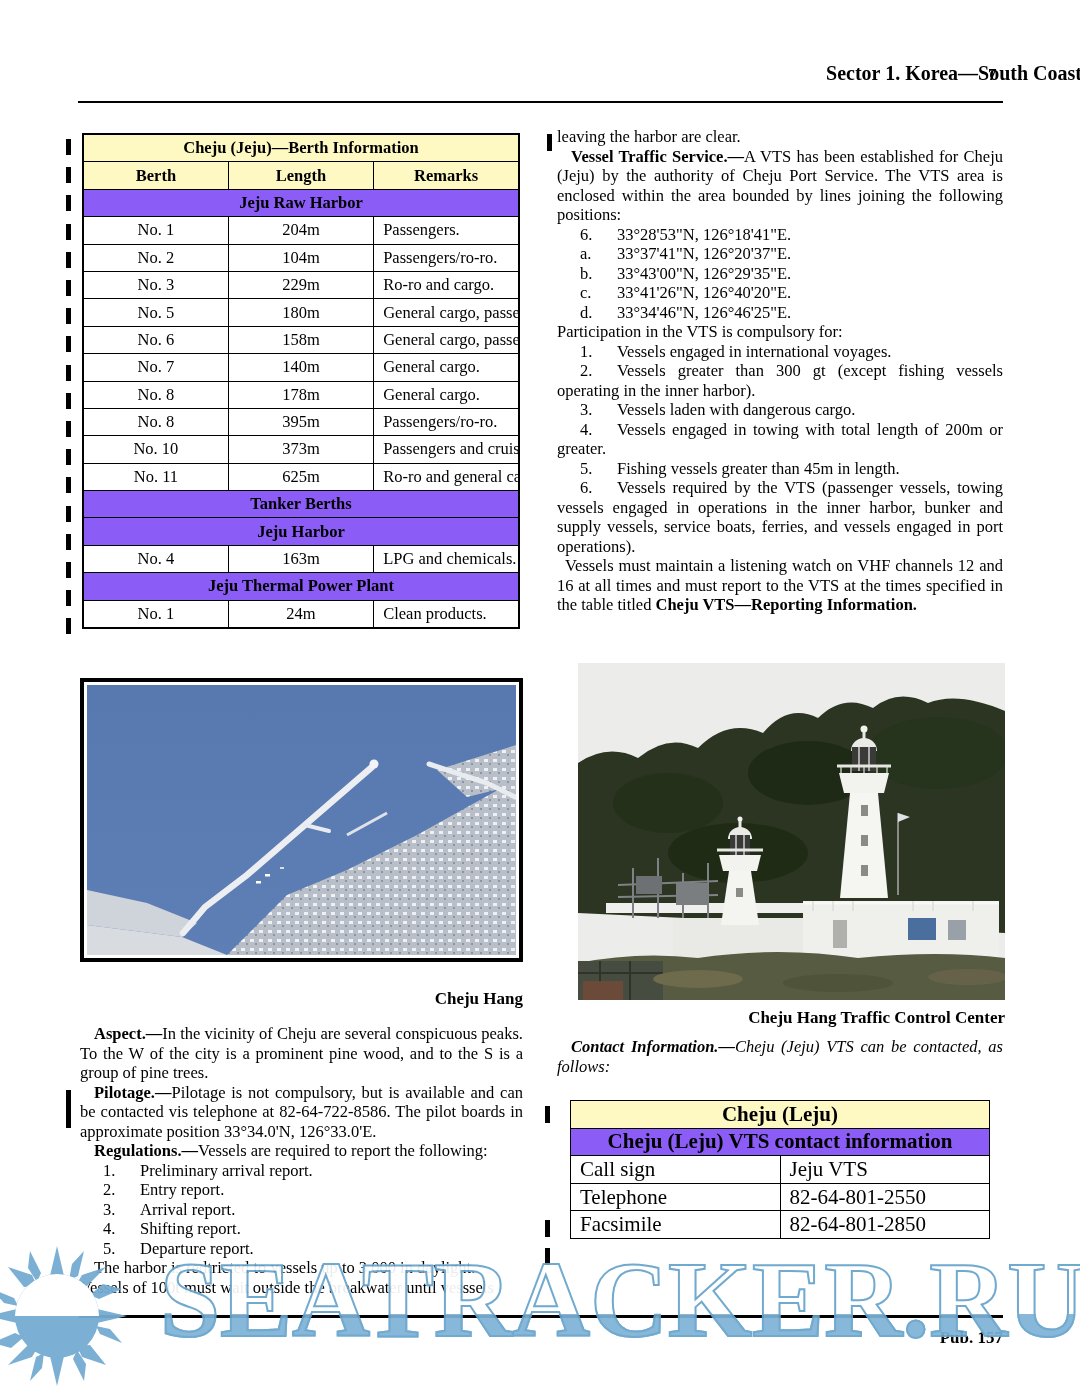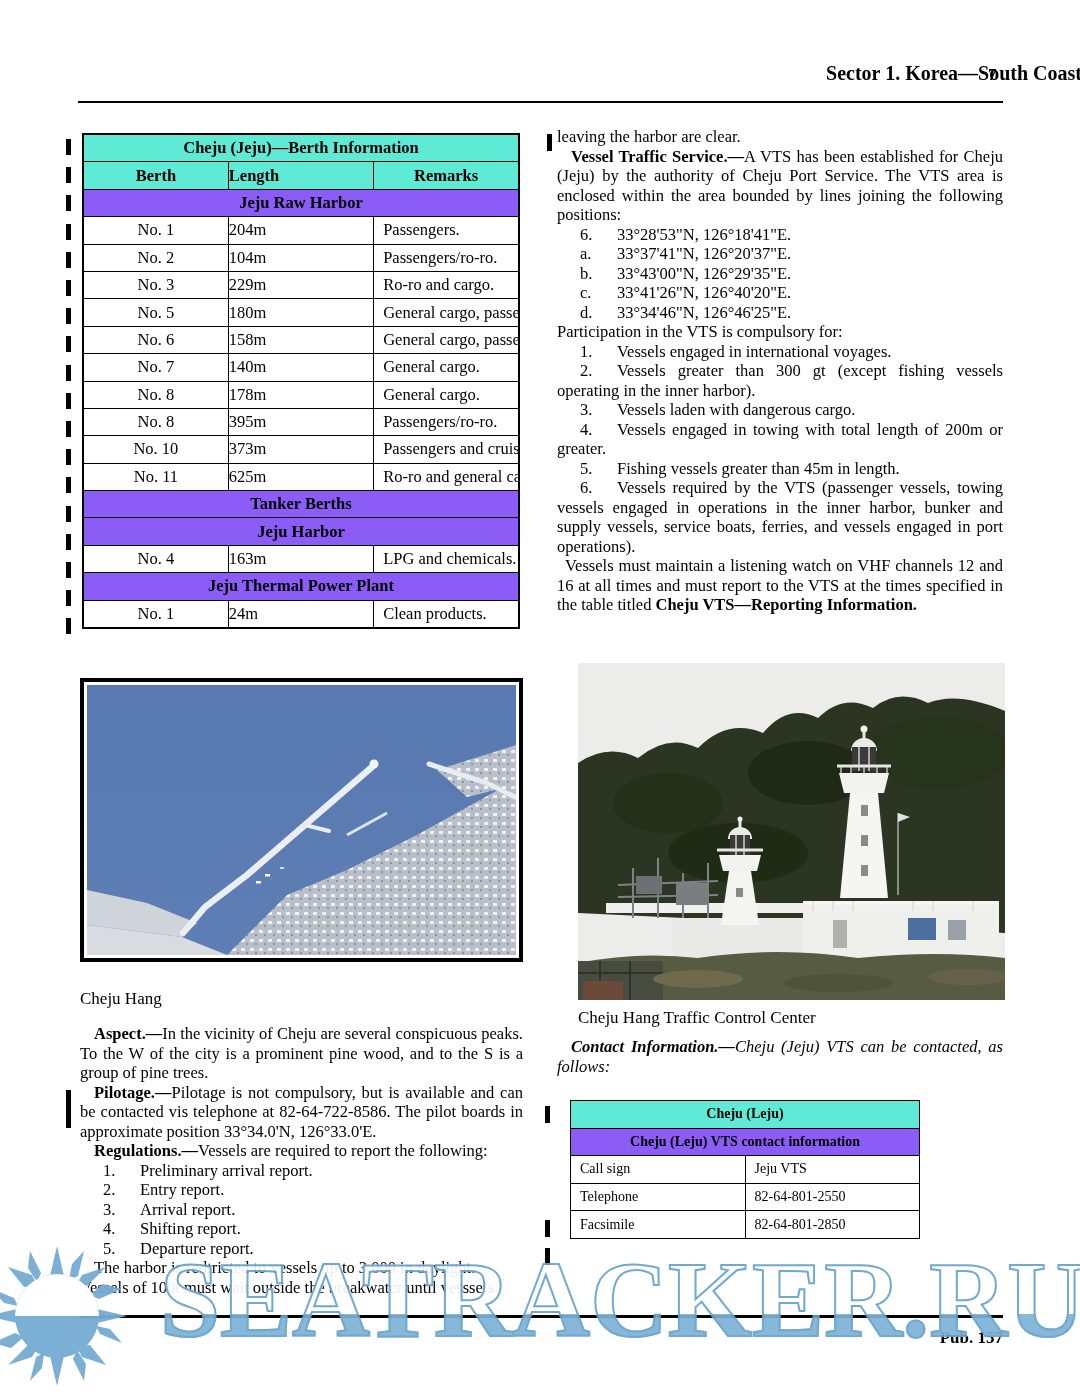--- a/index.html
+++ b/index.html
@@ -18,43 +18,43 @@
   
   .cbars { position:absolute; left:66px; top:139px; width:5px; height:503px;
            background:repeating-linear-gradient(180deg,#000 0 16px,transparent 16px 28.2px); }
   .cbar  { position:absolute; width:5px; background:#000; }
 
   
   .btable { position:absolute; left:82px; top:133px; border-collapse:collapse;
             border:2px solid #000; font-size:16.5px; table-layout:fixed; width:438px; }
   .btable td { border:1.2px solid #000; height:26.4px; padding:0 0 0 0; overflow:hidden; white-space:nowrap; }
   .btable .c1 { width:73px;  text-align:center; }
-  .btable .c2 { width:83px;  text-align:left; }
+  .btable .c2 { width:83px;  text-align:center; }
   .btable .c3 { width:282px; padding-left:9px; }
-  .green  { background:#5eead4; font-weight:bold; text-align:center; }
+  .green  { background:#fef9c3; font-weight:bold; text-align:center; }
   .yellow { background:#8b5cf6; font-weight:bold; text-align:center; }
 
   
   .col { position:absolute; font-size:16.5px; line-height:19.5px; text-align:justify; }
   .col p { margin:0; }
   .col p.ind { text-indent:14px; }
   .lead { font-weight:bold; }
   .item { text-indent:23px; margin:0; }
   .item .mk { display:inline-block; width:37px; text-indent:0; }
 
-  .caption { position:absolute; font-weight:normal; font-size:17px; text-align:left; }
+  .caption { position:absolute; font-weight:bold; font-size:17px; text-align:right; }
 
   
   .photo1 { position:absolute; left:80px; top:678px; width:429px; height:270px;
             border:4px solid #000; padding:3px; background:#fff; }
   .photo2 { position:absolute; left:578px; top:663px; width:427px; height:337px; }
 
   
   .vtable { position:absolute; left:570px; top:1100px; border-collapse:collapse;
-            border:1.5px solid #000; font-size:14px; table-layout:fixed; width:350px; }
+            border:1.5px solid #000; font-size:21px; table-layout:fixed; width:420px; }
   .vtable td { border:1.2px solid #000; height:26.6px; padding:0; white-space:nowrap; }
   .vtable .k { width:133px; padding-left:9px; }
   .vtable .v { width:287px; padding-left:9px; }
 
   
   .wm { position:absolute; left:0; top:0; width:1080px; height:1397px; pointer-events:none; z-index:9; }
   .wm-text { position:absolute; left:160px; top:1250px; width:920px; height:110px;
              font-family:"Liberation Serif", serif; font-weight:bold; font-size:108px; line-height:100px;
              letter-spacing:0px; color:transparent;
              background:linear-gradient(180deg,#ffffff 0 64px,#7db1d6 64px 100%);

